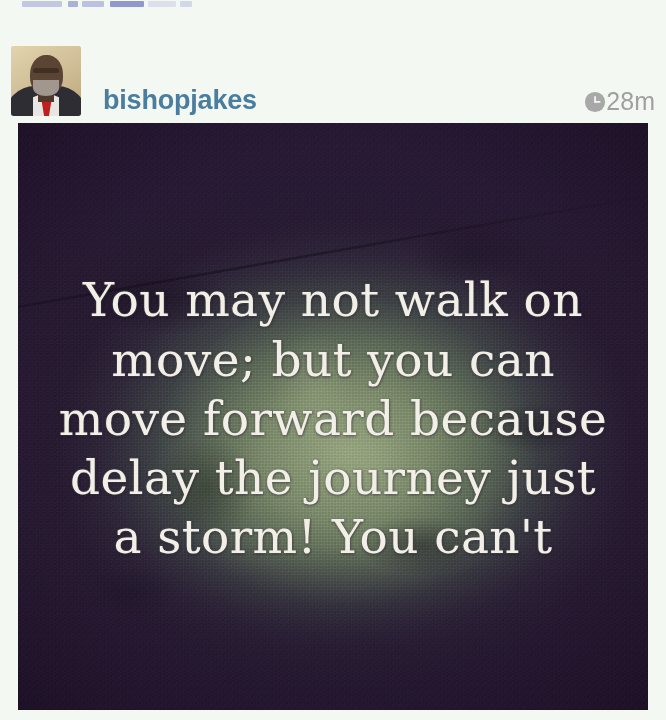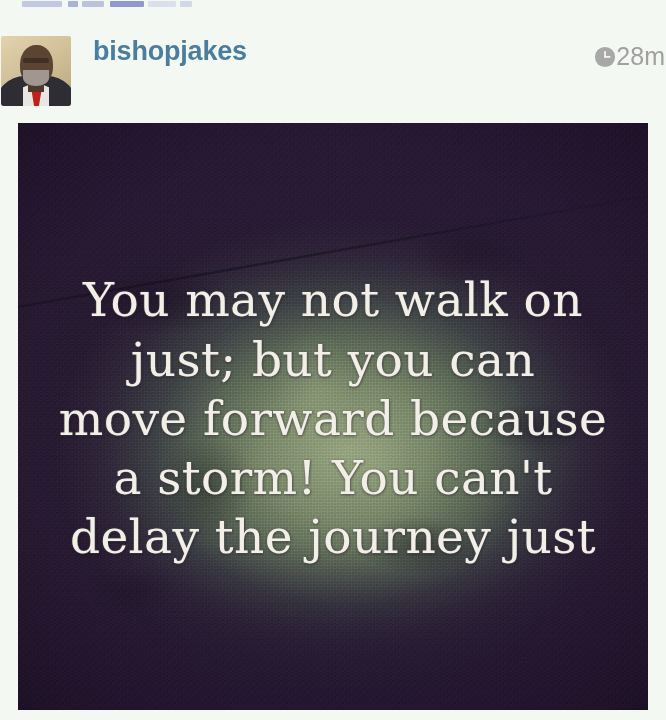--- a/index.html
+++ b/index.html
@@ -40,22 +40,22 @@
   .prev-post-sliver .b6 { left: 158px; width: 12px; background: #b9bee0; }
 
   
   .post-header {
     position: absolute;
     left: 0;
     top: 36px;
     width: 666px;
     height: 80px;
     display: flex;
-    align-items: flex-start;
-    padding: 0 1px;
+    align-items: flex-end;
+    padding: 0 11px;
     box-sizing: border-box;
   }
 
   .avatar {
     width: 70px;
     height: 70px;
     flex: 0 0 70px;
     border-radius: 3px;
     overflow: hidden;
     position: relative;
@@ -313,18 +313,18 @@
   <span class="layer bg-base"></span>
   <span class="layer bg-mottle"></span>
   <span class="layer bg-weave"></span>
   <span class="layer bg-scratch"></span>
   <span class="layer bg-topdark"></span>
   <span class="layer bg-vignette"></span>
   <span class="layer bg-grain"></span>
 
   <div class="quote">
     <div class="quote-line">You may not walk on</div>
-    <div class="quote-line">just; but you can</div>
+    <div class="quote-line">move; but you can</div>
     <div class="quote-line">move forward because</div>
+    <div class="quote-line">delay the journey just</div>
     <div class="quote-line">a storm! You can't</div>
-    <div class="quote-line">delay the journey just</div>
   </div>
 </div>
 
 </body></html>

